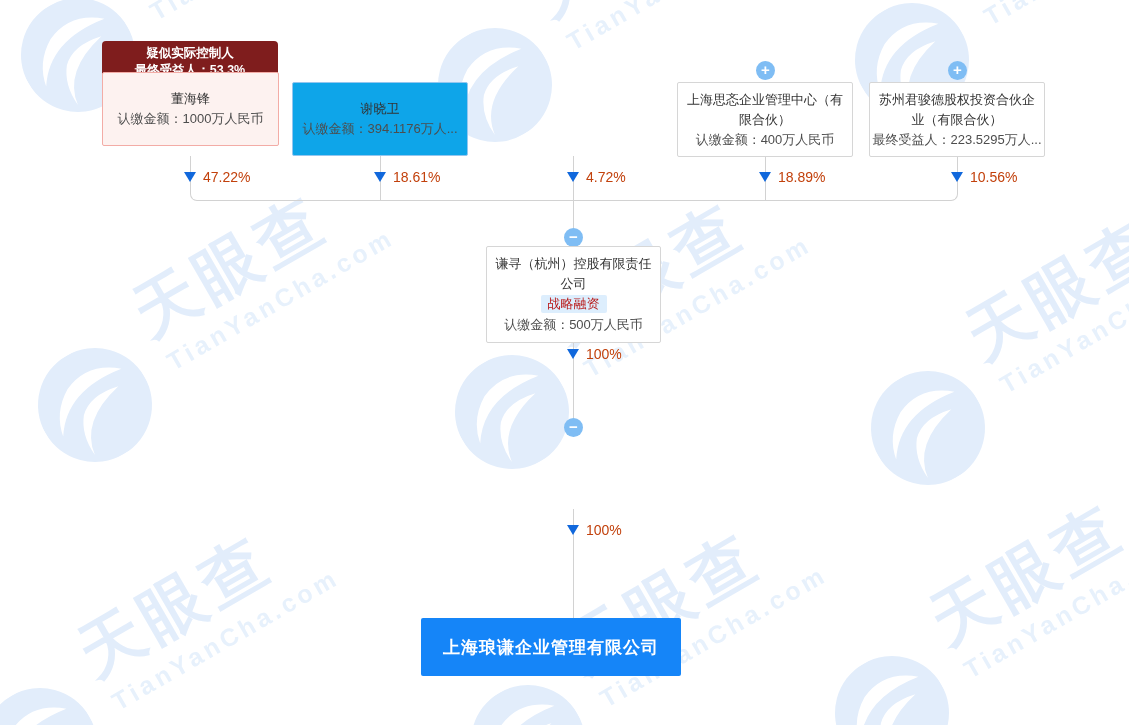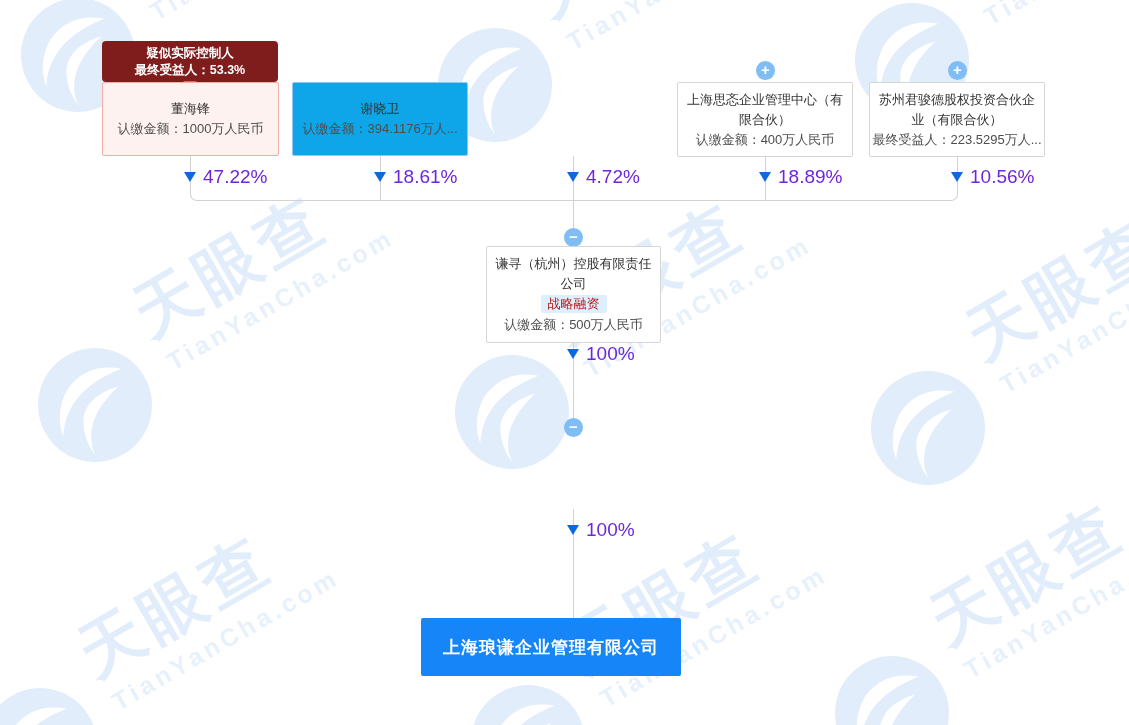--- a/index.html
+++ b/index.html
@@ -63,21 +63,21 @@
     border-left:7px solid transparent; border-right:7px solid transparent;
     border-top:7px solid #f0605d;
   }
 
   .pct { position:absolute; display:flex; align-items:center; gap:7px; }
   .pct .tri {
     width:0; height:0;
     border-left:6px solid transparent; border-right:6px solid transparent;
     border-top:10px solid #1168dc;
   }
-  .pct .val { font-size:19px; color:#6d28d9; line-height:14px; }
+  .pct .val { font-size:14px; color:#c2410c; line-height:14px; }
 
   .icon-circle {
     position:absolute; width:19px; height:19px; border-radius:50%;
     background:#7fbdf4; color:#fff; text-align:center;
     font-size:15px; font-weight:bold; line-height:18px; cursor:pointer;
     user-select:none;
   }
 
   .tag {
     display:inline-block; margin:1px auto 2px auto; padding:0 7px;
@@ -191,21 +191,21 @@
     <div class="bus"></div>
     <div class="line vline" style="left:573px; top:201px; height:45px;"></div>
     <div class="line vline" style="left:573px; top:343px; height:91px;"></div>
     <div class="line vline" style="left:573px; top:509px; height:109px;"></div>
 
     <div class="badge">
       <div>疑似实际控制人</div>
       <div>最终受益人：53.3%</div>
     </div>
 
-    <div class="entity-box pink" style="left:102px; top:82px; width:177px;">
+    <div class="entity-box pink" style="left:102px; top:72px; width:177px;">
       <div class="name">董海锋</div>
       <div class="amount">认缴金额：1000万人民币</div>
     </div>
     <div class="entity-box bluebg" style="left:292px; top:82px;">
       <div class="name">谢晓卫</div>
       <div class="amount">认缴金额：394.1176万人...</div>
     </div>
     <div class="entity-box" style="left:677px; top:82px; height:75px;">
       <div class="name">上海思忞企业管理中心（有限合伙）</div>
       <div class="amount">认缴金额：400万人民币</div>

